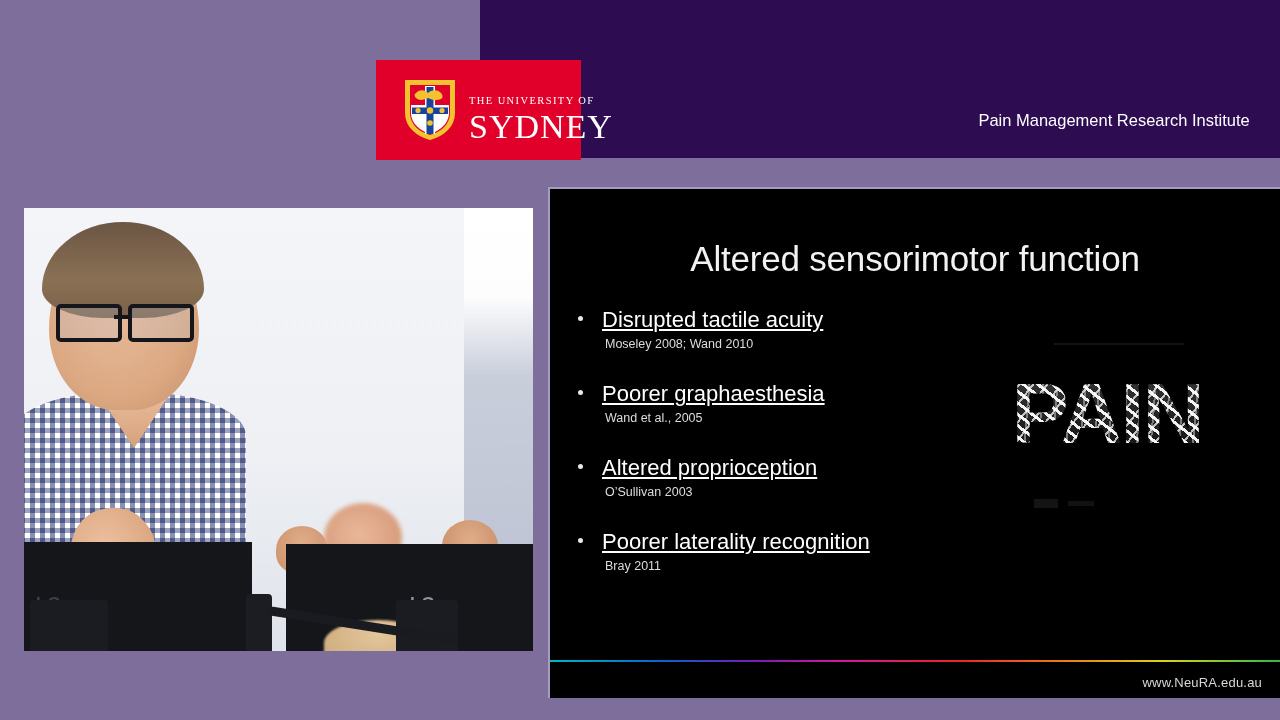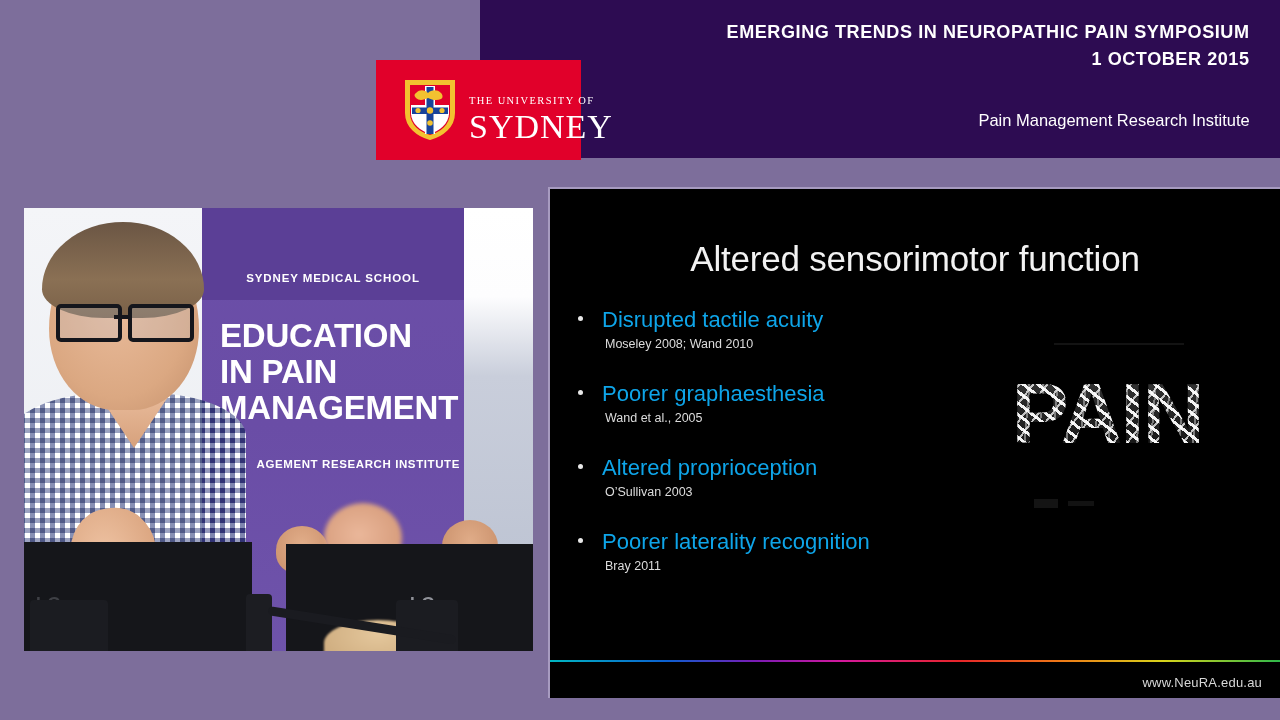--- a/index.html
+++ b/index.html
@@ -186,21 +186,21 @@
   }
   #bullets{
     position:absolute;left:28px;top:118px;width:470px;
   }
   .bullet-row{ margin-bottom:27px; position:relative; }
   .bullet-dot{
     position:absolute;left:0;top:9px;width:5px;height:5px;border-radius:50%;
     background:#e8e8e8;
   }
   .bullet-text{
-    margin-left:24px;color:#0ea5e9;font-size:22px;font-weight:400;line-height:26px;
+    margin-left:24px;color:#ffffff;font-size:22px;font-weight:400;line-height:26px;text-decoration:underline;
   }
   .bullet-cite{
     margin-left:27px;color:#dcdcdc;font-size:12.5px;line-height:20px;margin-top:1px;
   }
   
   #pain-graphic{
     position:absolute;left:452px;top:148px;width:210px;height:150px;
   }
   #pain-word{
     position:absolute;left:0;top:28px;width:100%;
@@ -234,24 +234,20 @@
   }
   #slide-url{
     position:absolute;right:18px;bottom:8px;
     color:#d8d8d8;font-size:13px;letter-spacing:.2px;
   }
 </style>
 </head>
 <body style="background: rgb(125, 110, 155);">
 
 <div id="header-bar">
-  <div id="header-text-block">
-    <div class="hdr-line">EMERGING TRENDS IN NEUROPATHIC PAIN SYMPOSIUM</div>
-    <div class="hdr-line">1 OCTOBER 2015</div>
-  </div>
   <div id="institute-line">Pain Management Research Institute</div>
 </div>
 
 <div id="sydney-logo">
   <svg id="crest" viewBox="0 0 52 62">
     <path d="M2 2 H50 V34 C50 48 38 57 26 60 C14 57 2 48 2 34 Z" fill="#f2c230" stroke="#f2c230" stroke-width="2"></path>
     <path d="M6 6 H46 V34 C46 46 36 53 26 56 C16 53 6 46 6 34 Z" fill="#e1002a"></path>
     <path d="M7 26 H45 V34 C45 45 35 52 26 55 C17 52 7 45 7 34 Z" fill="#ffffff"></path>
     <rect x="21" y="7" width="10" height="48" fill="#ffffff"></rect>
     <rect x="7" y="27" width="38" height="9" fill="#ffffff"></rect>
@@ -266,26 +262,20 @@
   <div id="logo-wordmark">
     <span id="logo-the-university">THE UNIVERSITY OF</span>
     <span id="logo-sydney">SYDNEY</span>
   </div>
 </div>
 
 <div id="video-panel">
   <div id="video-bg"></div>
   <div id="wall-right"></div>
 
-  <div id="banner">
-    <div id="banner-top-strip"></div>
-    <div id="banner-sms">SYDNEY MEDICAL SCHOOL</div>
-    <div id="banner-title">EDUCATION<br>IN PAIN<br>MANAGEMENT</div>
-    <div id="banner-sub">AGEMENT RESEARCH INSTITUTE</div>
-  </div>
 
   <div id="speaker-body"></div>
   <div id="speaker-collar"></div>
   <div id="speaker-head"></div>
   <div id="speaker-hair"></div>
   <div id="speaker-glasses">
     <div class="lens l"></div>
     <div class="bridge"></div>
     <div class="lens r"></div>
   </div>

